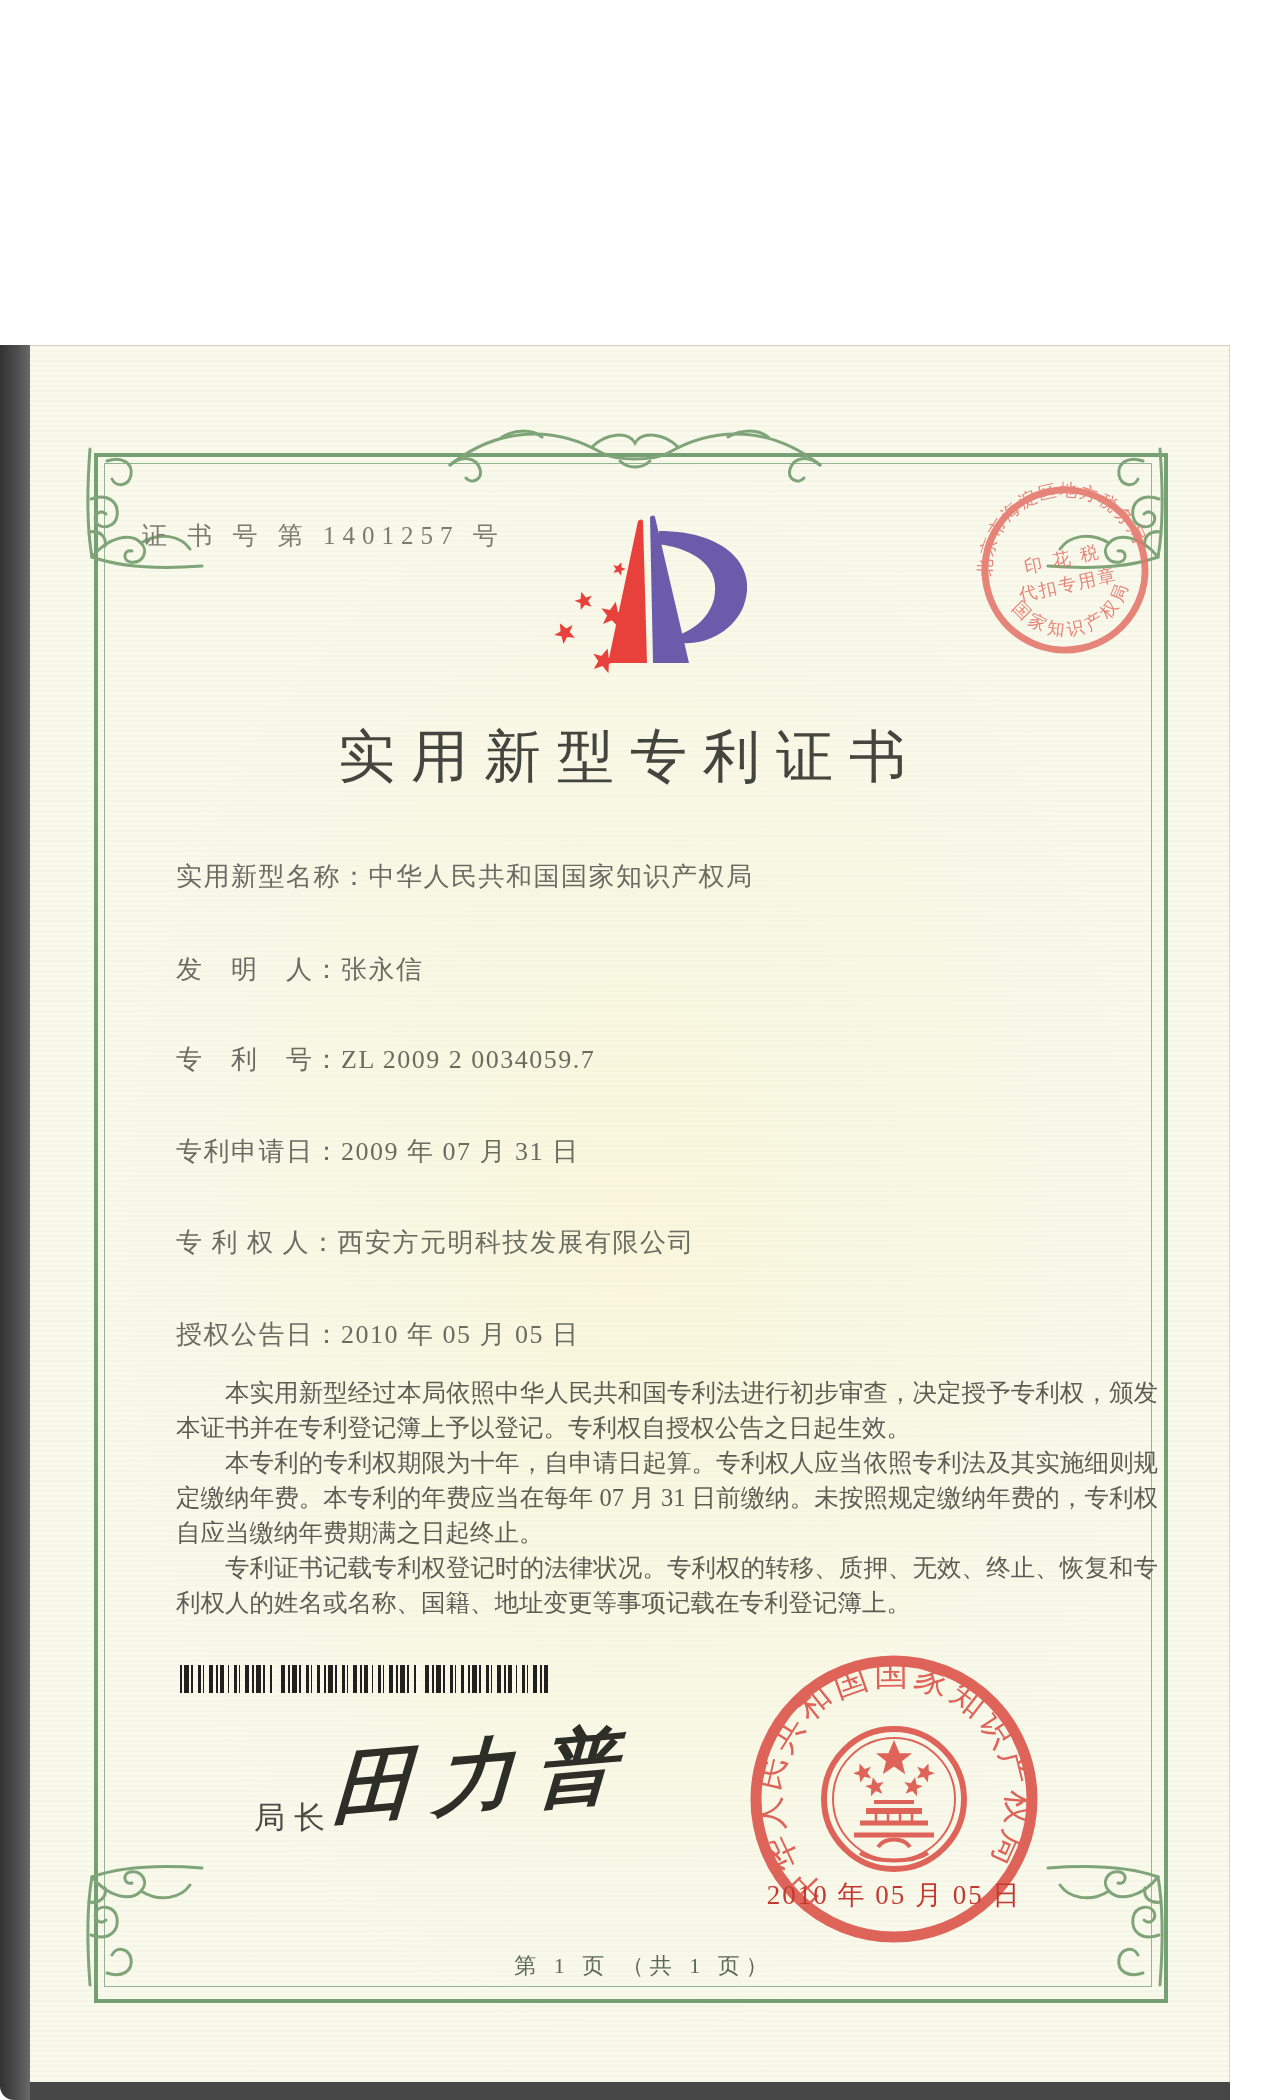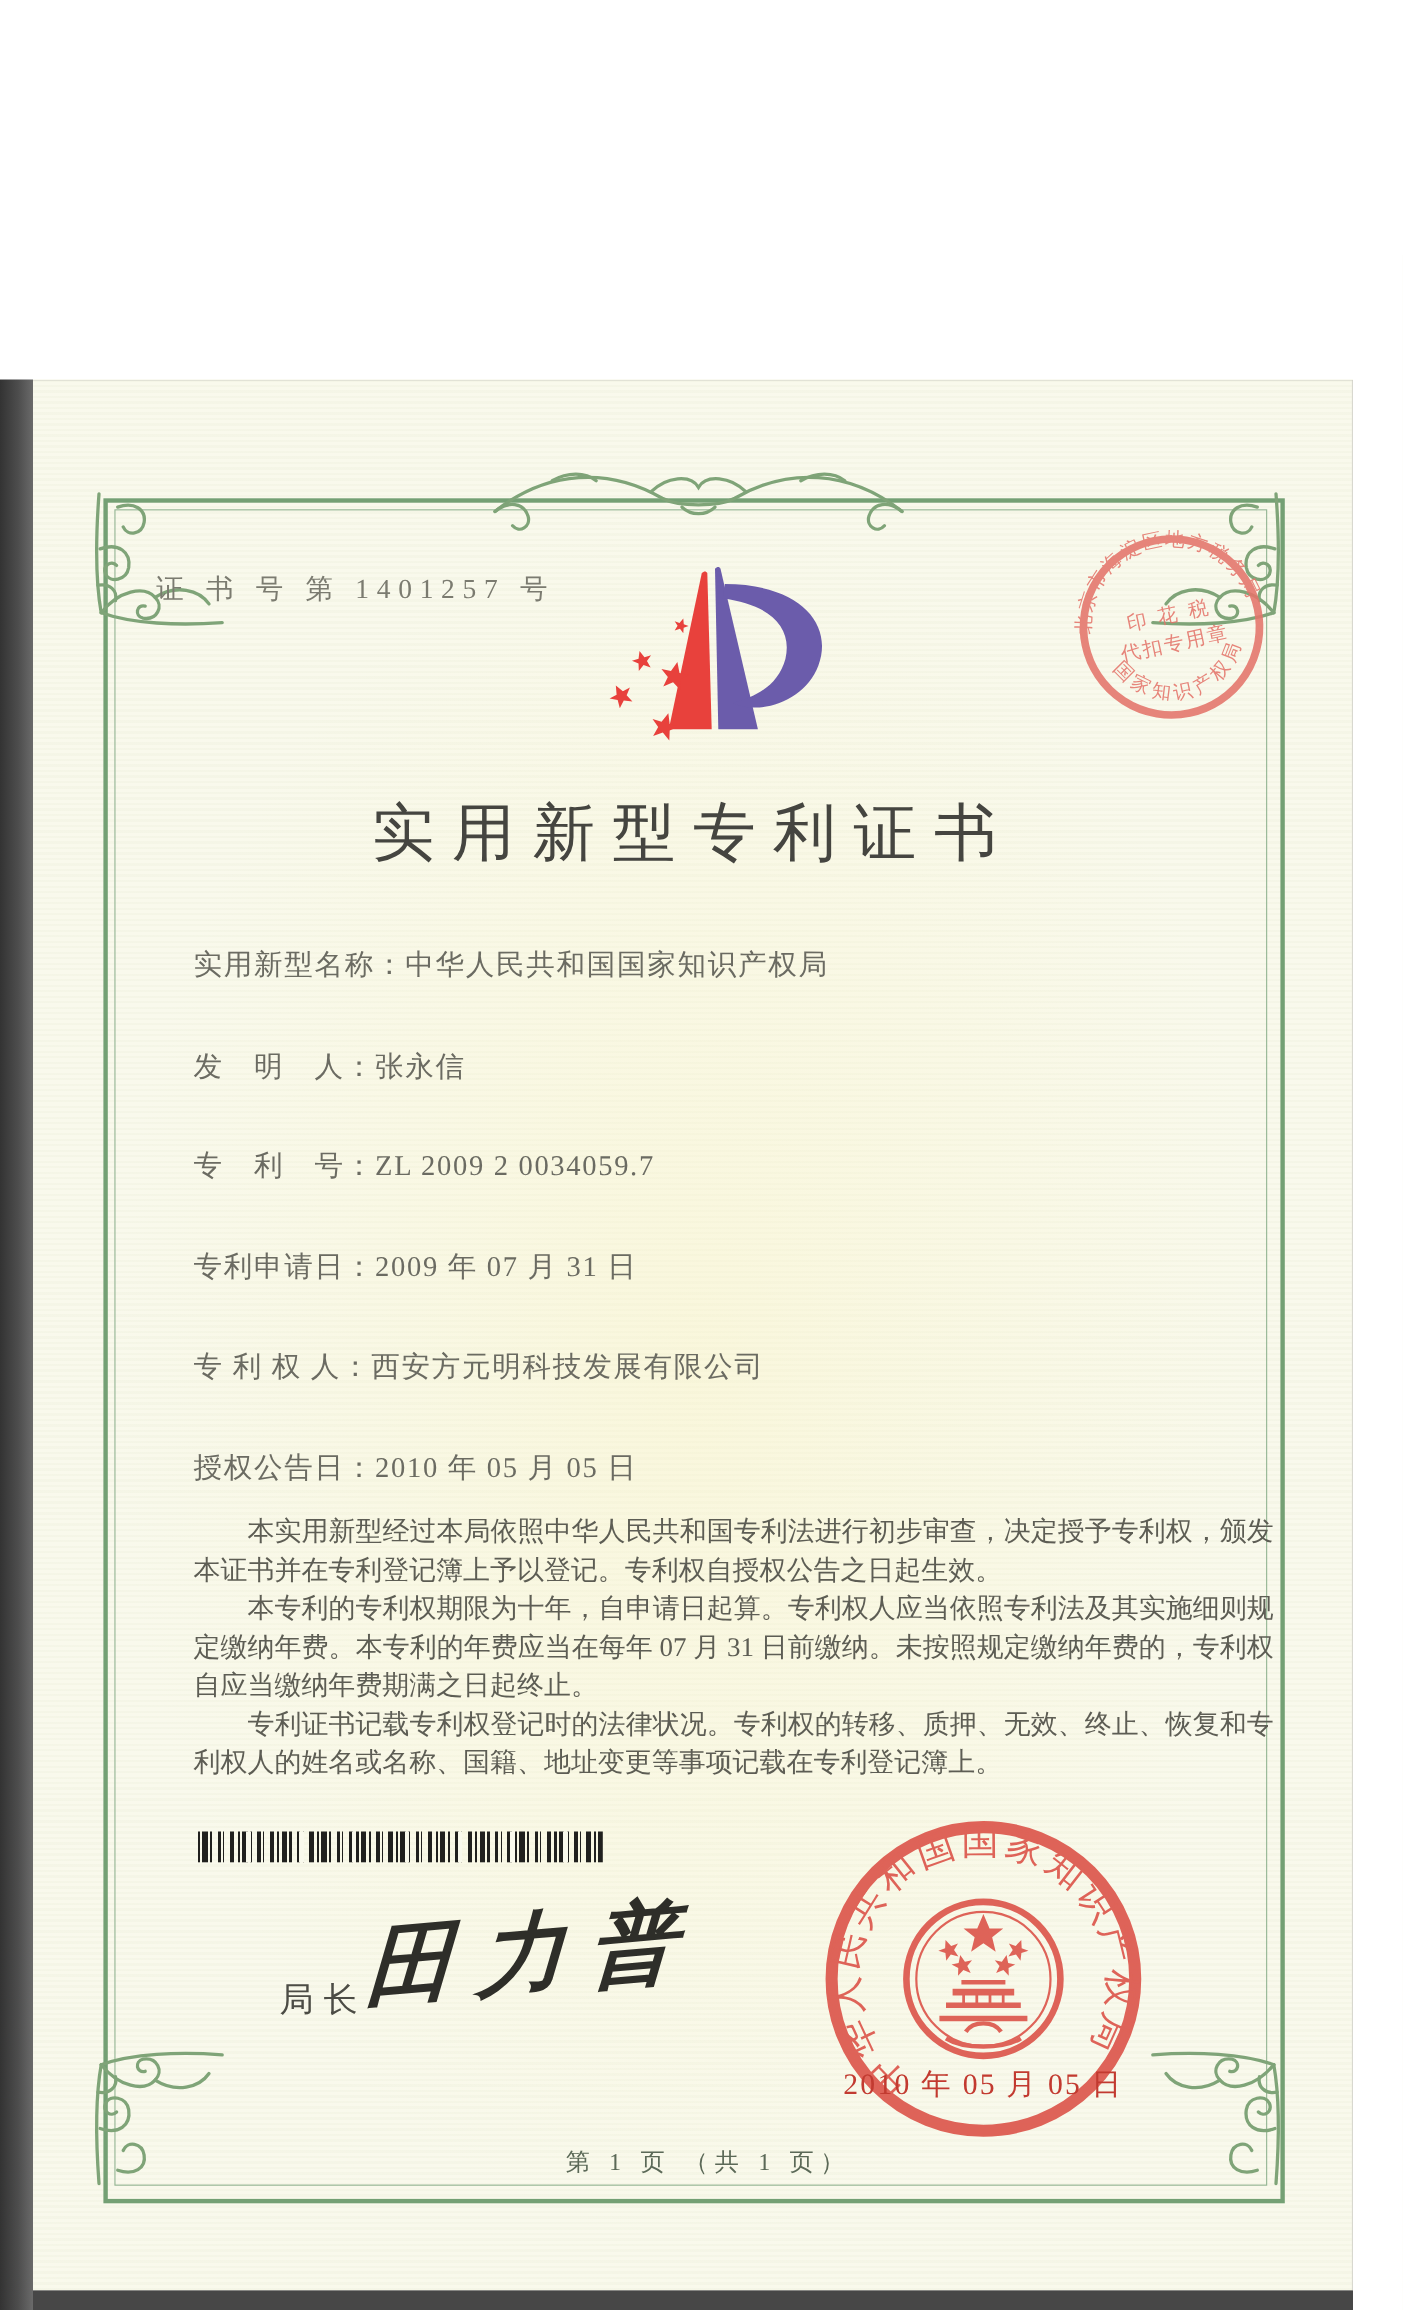--- a/index.html
+++ b/index.html
@@ -1,17 +1,17 @@
 <!DOCTYPE html>
 <html><head>
 <meta charset="utf-8">
 <style>
   html,body{margin:0;padding:0;background:#ffffff;}
   .screen{position:relative;width:1275px;height:2100px;background:#ffffff;overflow:hidden;
-          font-family:"Liberation Serif","DejaVu Serif",serif;}
+          font-family:"Liberation Serif","DejaVu Serif",serif;border-radius:14px;}
   
   .spine{position:absolute;left:0;top:345px;width:30px;height:1755px;
          background:linear-gradient(90deg,#333333,#4d4d4d 55%,#6a6a6a);}
   .bottom-band{position:absolute;left:30px;top:2082px;width:1200px;height:18px;background:#474747;}
   
   .paper{position:absolute;left:30px;top:345px;width:1200px;height:1737px;
          background:
            radial-gradient(ellipse at 50% 52%, rgba(250,244,200,0.45), rgba(250,250,238,0) 62%),
            repeating-linear-gradient(0deg, rgba(190,200,160,0.07) 0 2px, rgba(255,255,255,0) 2px 5px),
            #f9f9ec;

